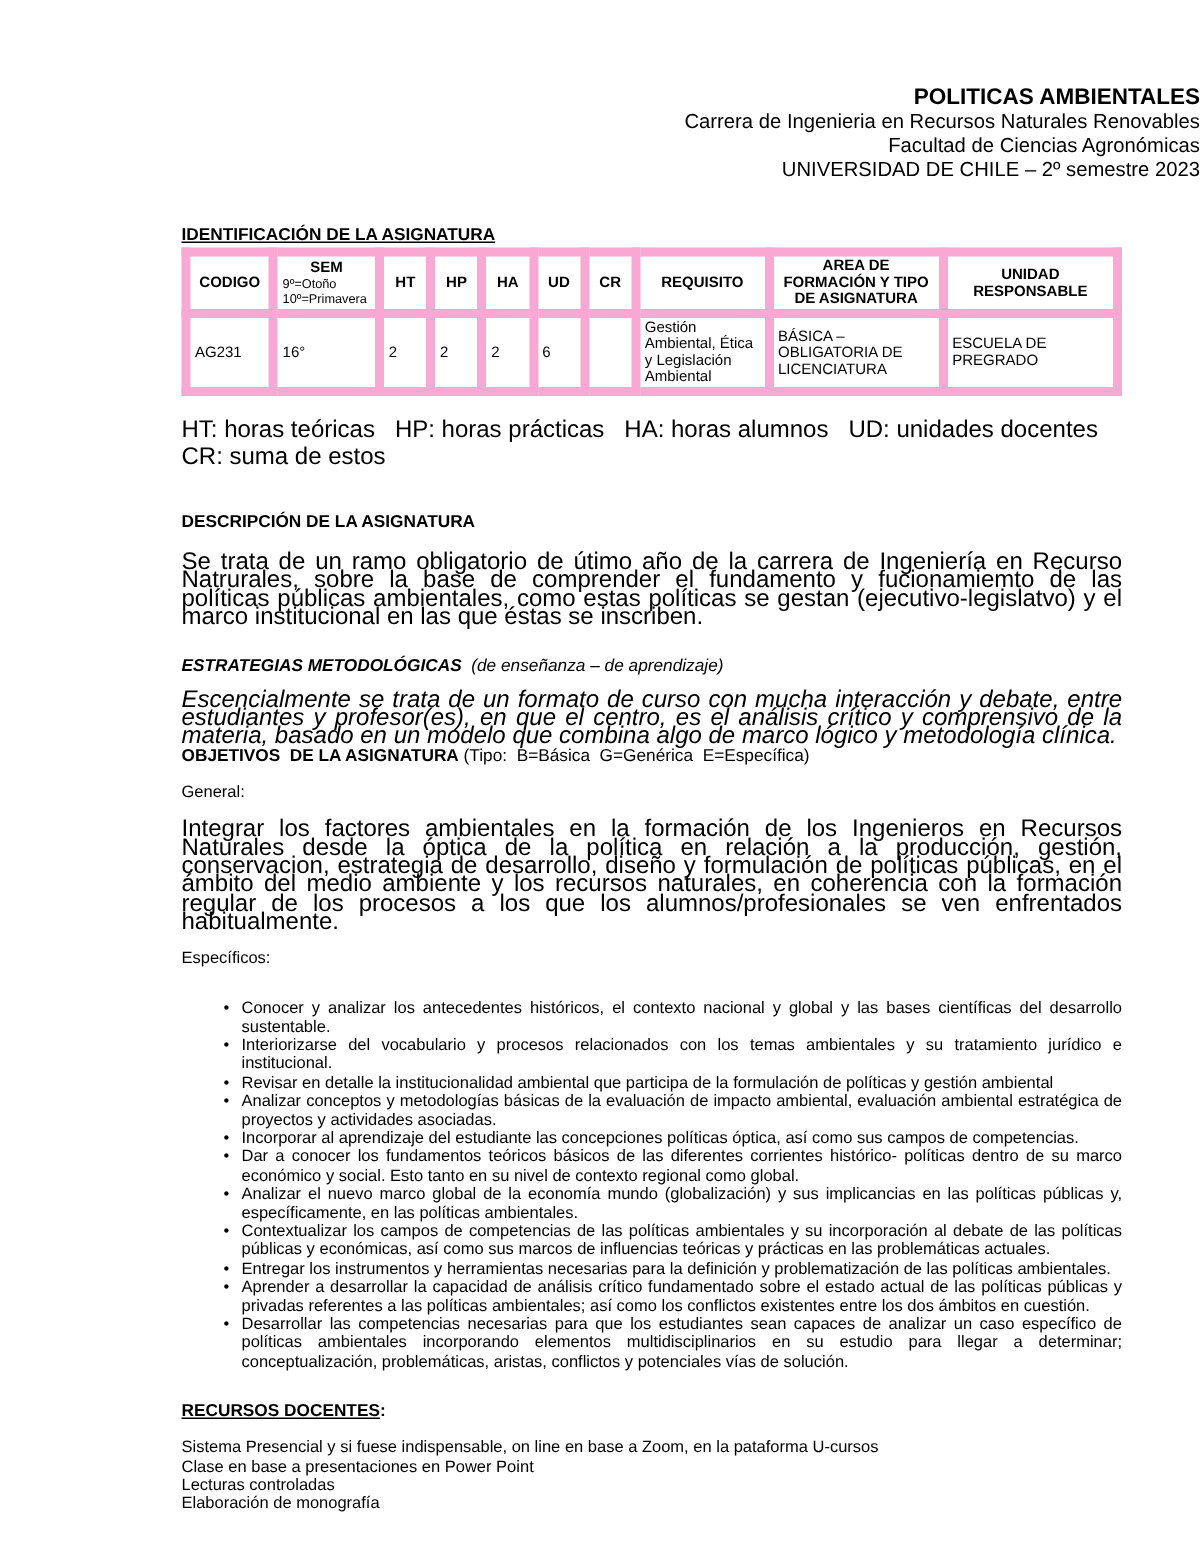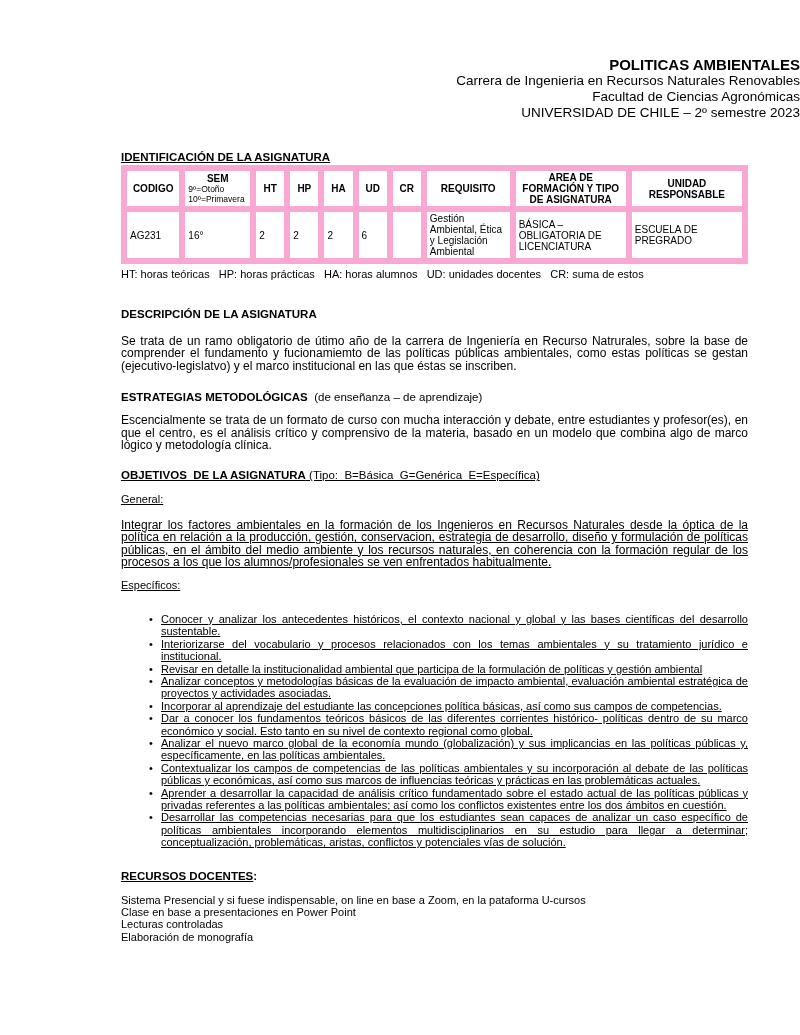--- a/index.html
+++ b/index.html
@@ -9,42 +9,42 @@
     font-family:"Liberation Sans","DejaVu Sans",sans-serif;
     -webkit-font-smoothing:antialiased;
   }
   .doc-header{padding-top:56px;text-align:right;padding-left:8px;}
   .doc-title{font-size:15px;font-weight:bold;line-height:17px;white-space:pre-wrap;}
   .doc-sub{font-size:13.5px;line-height:16px;white-space:pre-wrap;}
   .content{padding-left:121px;padding-right:52px;}
   .sec-heading{font-size:11.5px;font-weight:bold;white-space:pre-wrap;}
   .sec-heading .note{font-weight:normal;}
   .underlined{text-decoration:underline;}
-  .body-text{font-size:12px;line-height:12.4px;text-align:justify;margin:0;}
+  .body-text{font-size:16px;line-height:12.4px;text-align:justify;margin:0;}
   .plain-label{font-size:11px;line-height:12.4px;margin:0;}
 
   
   .ident-section{margin-top:30px;}
   table.ident{width:100%;border-collapse:collapse;table-layout:fixed;margin-top:2px;}
   table.ident th,table.ident td{border:6px solid #f9a8d4;padding:1px 3px;overflow:hidden;}
   table.ident thead tr{height:40px;}
   table.ident tbody tr{height:36px;}
   table.ident th{font-size:10px;font-weight:bold;text-align:center;vertical-align:middle;line-height:11px;}
   th.sem-th{vertical-align:top;}
   .sem-note{font-size:8.5px;font-weight:normal;text-align:left;line-height:10px;white-space:nowrap;}
   table.ident td{font-size:10px;text-align:left;vertical-align:middle;line-height:11px;}
   td.cell-requisito{font-size:9.3px;line-height:10.5px;}
   td.cell-left{text-align:left;font-size:10px;line-height:11.5px;}
-  .table-footnote{font-size:11px;margin-top:4px;white-space:pre-wrap;}
+  .table-footnote{font-size:16px;margin-top:14px;white-space:pre-wrap;}
 
   .sec-descripcion{margin-top:28px;}
   .sec-descripcion .body-text{margin-top:15px;}
-  .sec-estrategias{margin-top:19px;}
+  .sec-estrategias{margin-top:19px;font-style:italic;}
   .sec-estrategias .body-text{margin-top:11px;}
-  .sec-objetivos{margin-top:18px;text-decoration:underline;}
+  .sec-objetivos{}
   .general-label{margin-top:12px;}
   .general-body{margin-top:13px;}
   .especificos-label{margin-top:11px;}
   ul.bullets{list-style:none;margin:21px 0 0 0;padding:0;}
   ul.bullets li{
     position:relative;padding-left:40px;
     font-size:11px;line-height:12.4px;text-align:justify;
   }
   ul.bullets li::before{content:"\2022";position:absolute;left:28px;top:0;}
   .sec-recursos{margin-top:21px;}
@@ -127,24 +127,25 @@
   <div class="sec-objetivos">
     <div class="sec-heading"><span>OBJETIVOS  DE LA ASIGNATURA</span><span class="note"> (Tipo:  B=Básica  G=Genérica  E=Específica)</span></div>
     <p class="plain-label general-label">General:</p>
     <p class="body-text general-body">Integrar los factores ambientales en la formación de los Ingenieros en Recursos Naturales desde la óptica de la política en relación a la producción, gestión, conservacion, estrategia de desarrollo, diseño  y formulación de políticas públicas, en el ámbito del medio ambiente y los recursos naturales, en coherencia con la formación regular de los procesos a los que los alumnos/profesionales se ven enfrentados habitualmente.</p>
     <p class="plain-label especificos-label">Específicos:</p>
     <ul class="bullets">
       <li>Conocer y analizar los antecedentes históricos, el contexto nacional y global y las bases científicas del desarrollo sustentable.</li>
       <li>Interiorizarse del vocabulario y procesos relacionados con los temas ambientales y su tratamiento jurídico e institucional.</li>
       <li>Revisar en detalle la institucionalidad ambiental que participa de la formulación de políticas y gestión ambiental</li>
       <li>Analizar conceptos y metodologías básicas de la evaluación de impacto ambiental, evaluación ambiental estratégica de proyectos y actividades asociadas.</li>
-      <li>Incorporar al aprendizaje del estudiante las concepciones política básicas, así como sus campos de competencias.</li>
+      <li>Incorporar al aprendizaje del estudiante las concepciones políticas óptica, así como sus campos de competencias.</li>
       <li>Dar a conocer los fundamentos teóricos básicos de las diferentes corrientes histórico- políticas dentro de su marco económico y social. Esto tanto en su nivel de contexto regional como global.</li>
       <li>Analizar el nuevo marco global de la economía mundo (globalización) y sus implicancias en las políticas públicas y, específicamente, en las políticas ambientales.</li>
       <li>Contextualizar los campos de competencias de las políticas ambientales y su incorporación al debate de las políticas públicas y económicas, así como sus marcos de influencias teóricas y prácticas en las problemáticas actuales.</li>
+      <li>Entregar los instrumentos y herramientas necesarias para la definición y problematización de las políticas ambientales.</li>
       <li>Aprender a desarrollar la capacidad de análisis crítico fundamentado sobre el estado actual de las políticas públicas y privadas referentes a las políticas ambientales; así como los conflictos existentes entre los dos ámbitos en cuestión.</li>
       <li>Desarrollar las competencias necesarias para que los estudiantes sean capaces de analizar un caso específico de políticas ambientales incorporando elementos multidisciplinarios en su estudio para llegar a determinar; conceptualización, problemáticas, aristas, conflictos y potenciales vías de solución.</li>
     </ul>
   </div>
 
   <div class="sec-recursos">
     <div class="sec-heading"><span class="underlined">RECURSOS DOCENTES</span><span>:</span></div>
     <div class="recursos-lines">
       <div>Sistema Presencial y si fuese indispensable, on line en base a Zoom, en la pataforma U-cursos</div>
       <div>Clase en base a presentaciones en Power Point</div>

